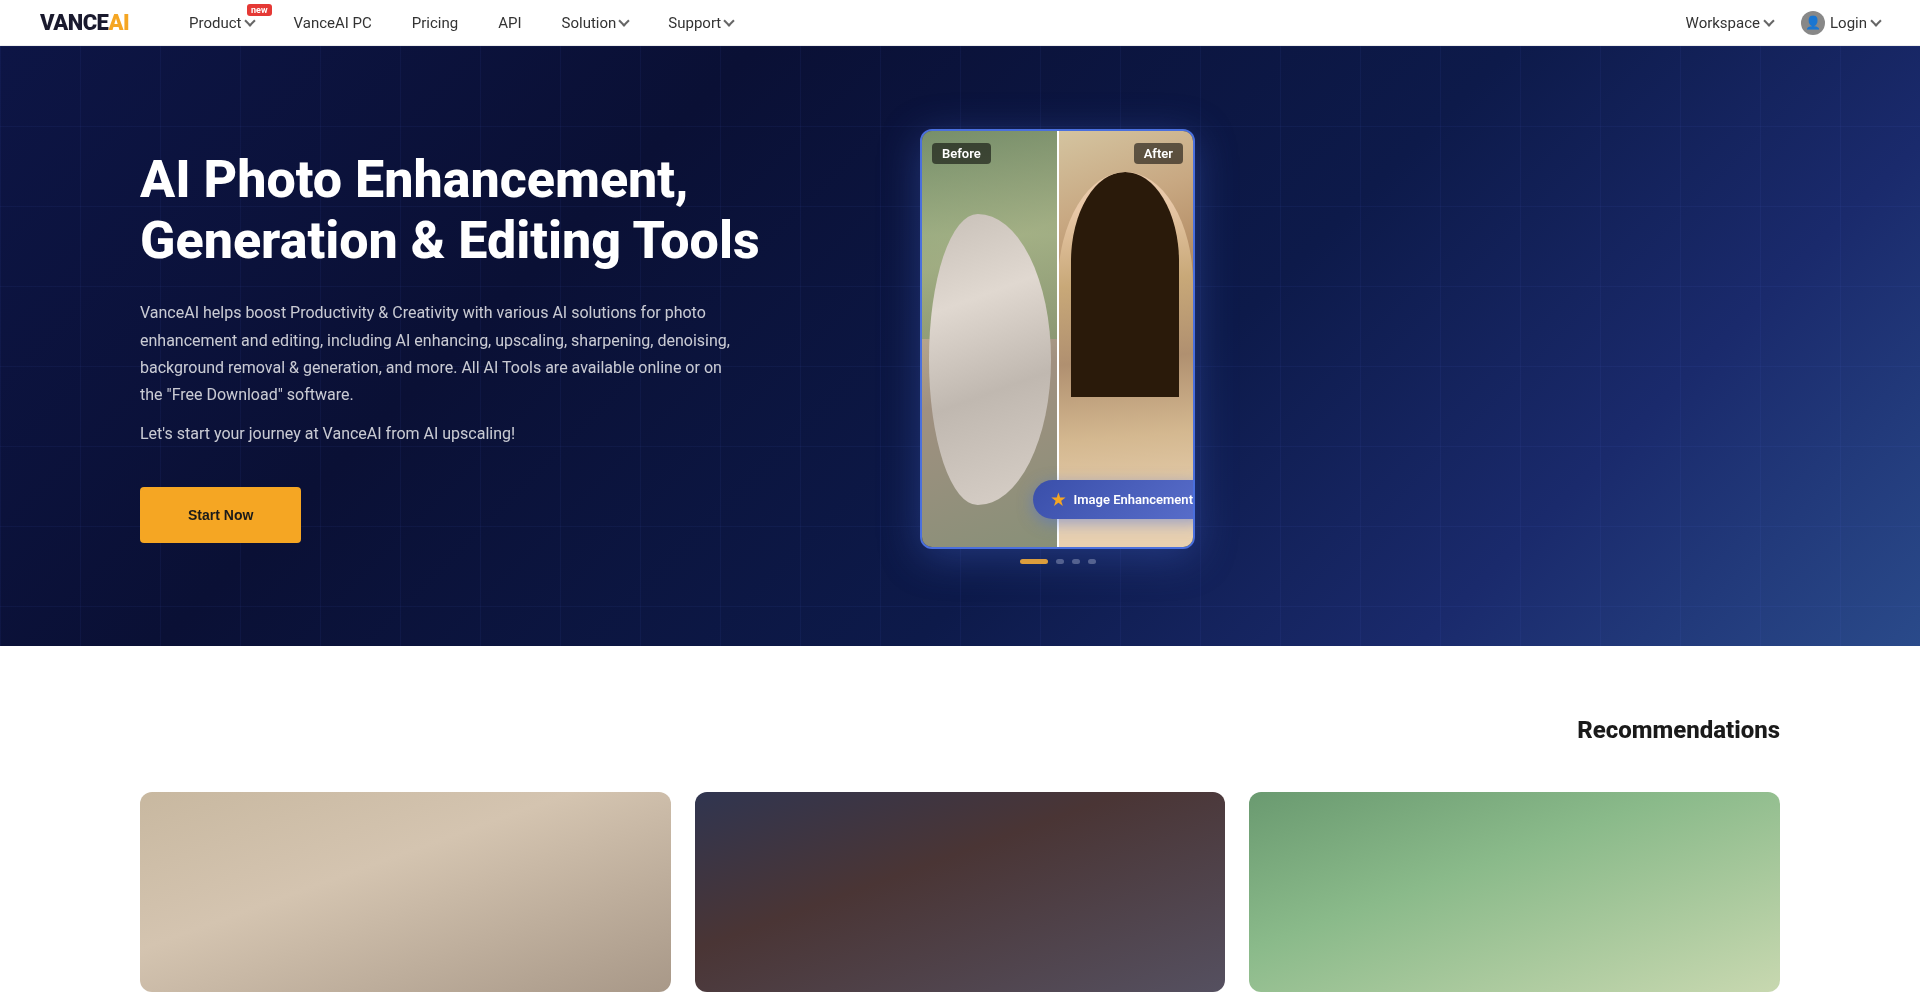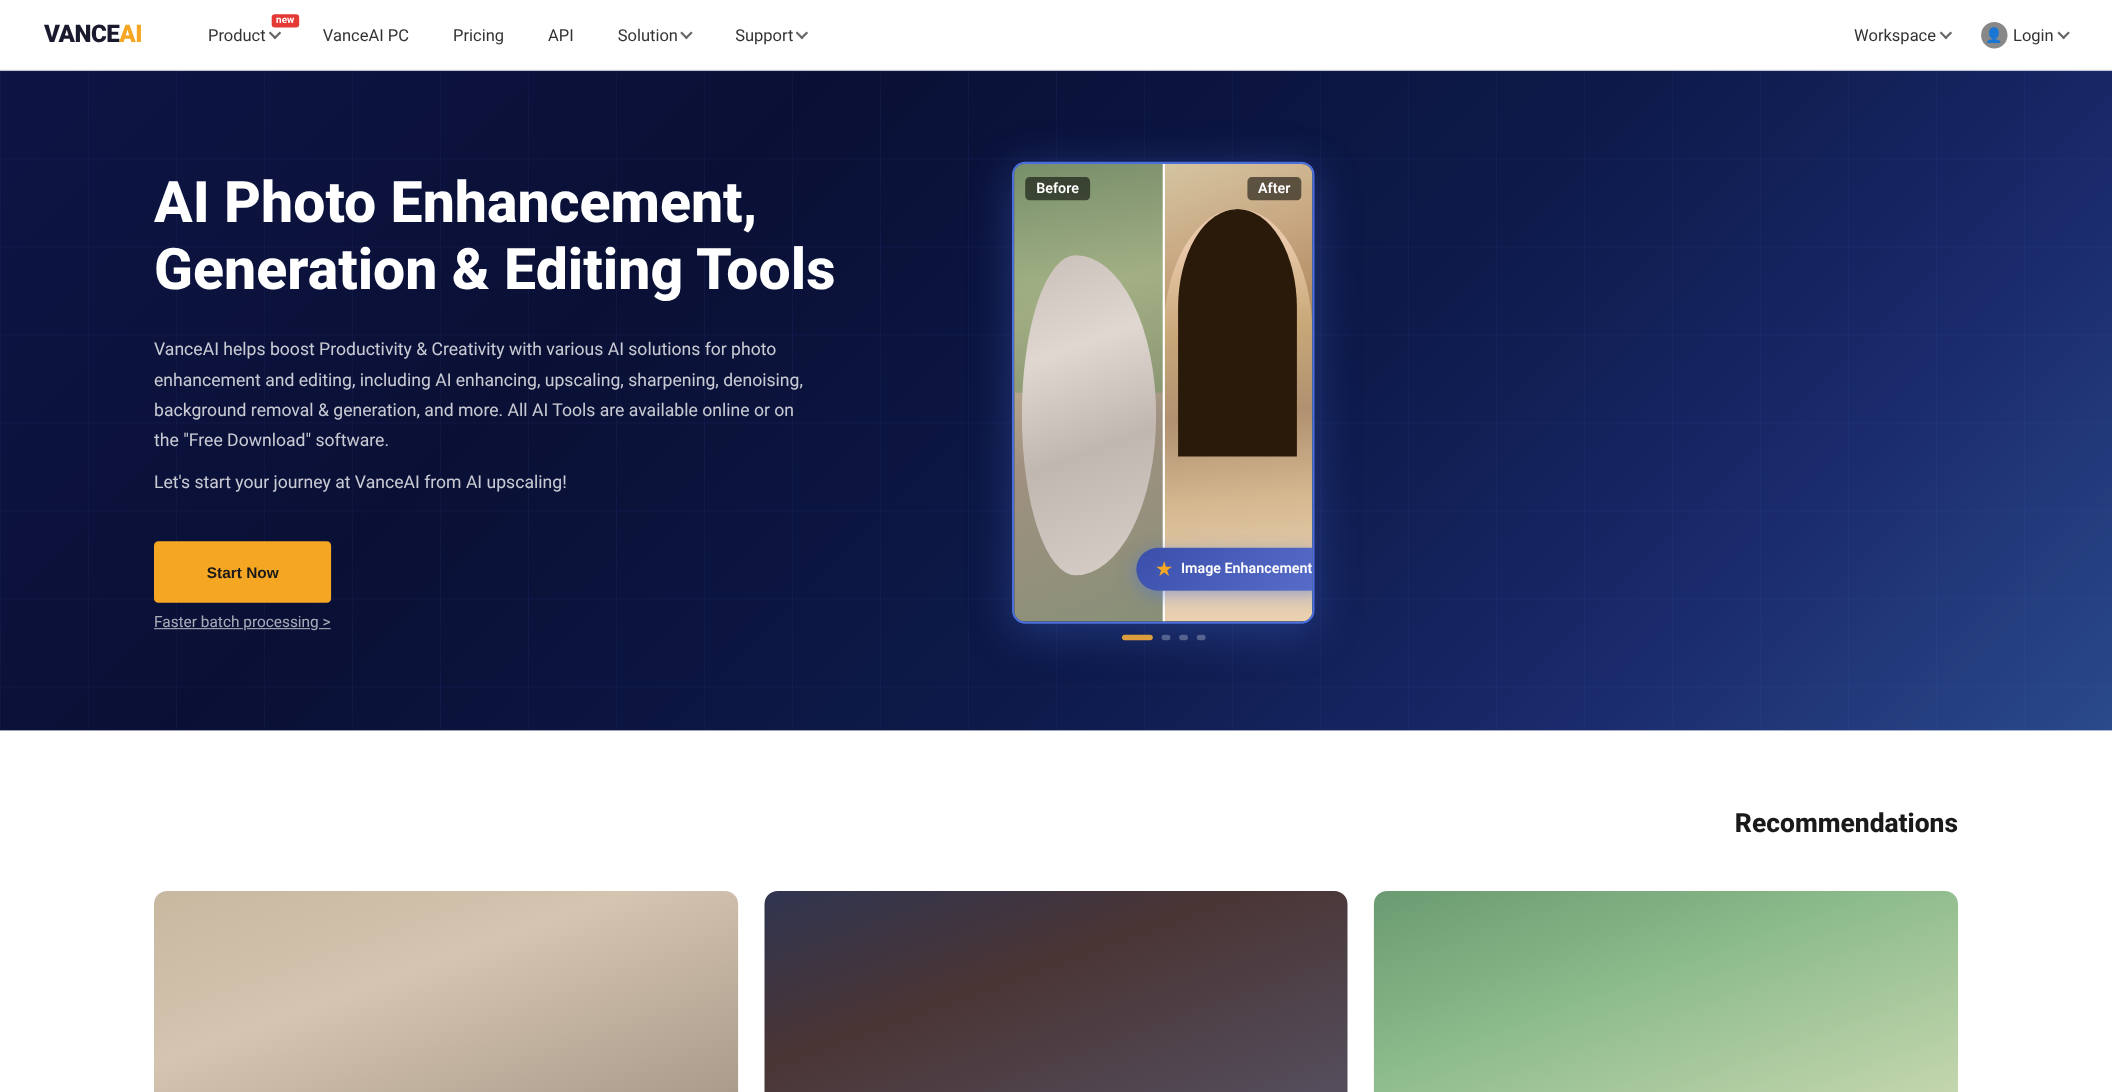--- a/index.html
+++ b/index.html
@@ -10,21 +10,21 @@
       overflow-x: hidden;
       width: 1920px;
     }
 
     
     .navbar {
       position: relative;
       display: flex;
       align-items: center;
       background: #fff;
-      height: 64px;
+      height: 46px;
       padding: 0 40px;
       border-bottom: 1px solid #eee;
       z-index: 10;
     }
 
     .logo {
       display: flex;
       align-items: center;
       margin-right: 40px;
       text-decoration: none;
@@ -493,21 +493,20 @@
 <section class="hero">
   <div class="hero-left">
     <h1 class="hero-title">AI Photo Enhancement, Generation &amp; Editing Tools</h1>
     <p class="hero-desc">VanceAI helps boost Productivity &amp; Creativity with various AI solutions for photo enhancement and editing, including AI enhancing, upscaling, sharpening, denoising, background removal &amp; generation, and more. All AI Tools are available online or on the "Free Download" software.</p>
     <p class="hero-sub">Let's start your journey at VanceAI from AI upscaling!</p>
 
     <div class="hero-buttons">
       <button class="btn-start">Start Now</button>
     </div>
 
-    <a class="faster-link">Faster batch processing &gt;</a>
   </div>
 
   <div class="hero-right">
     <div class="image-card">
       <div class="before-after-container">
 
         <div class="before-half">
           <div class="tree-bg"></div>
           <div class="dog-shape"></div>
         </div>

